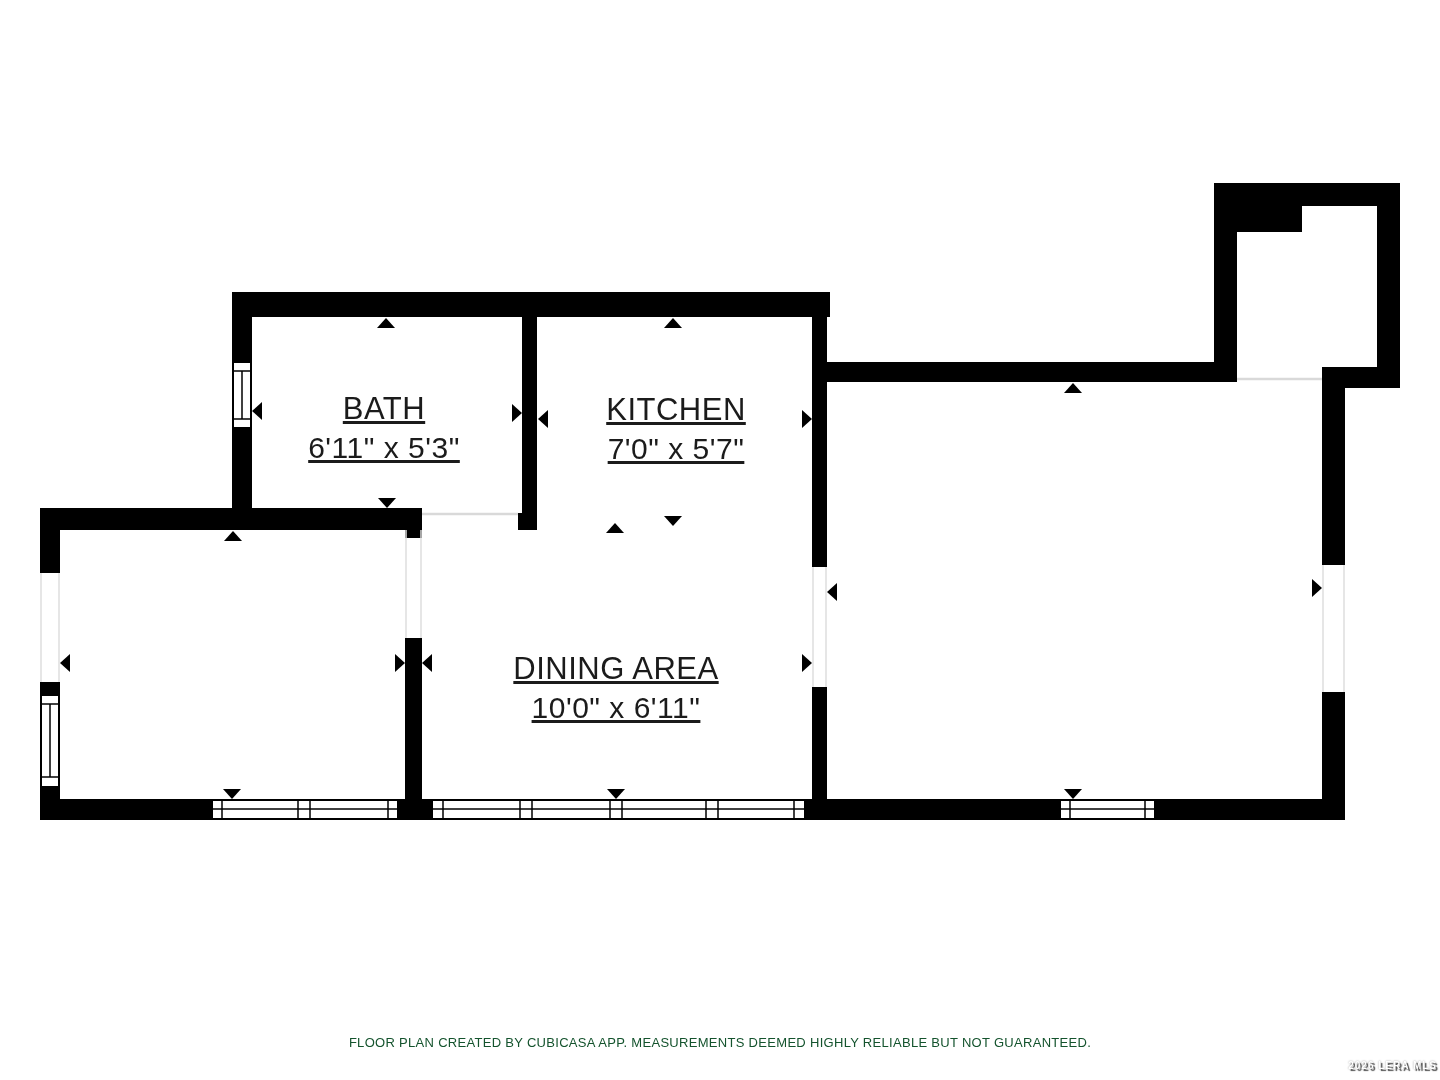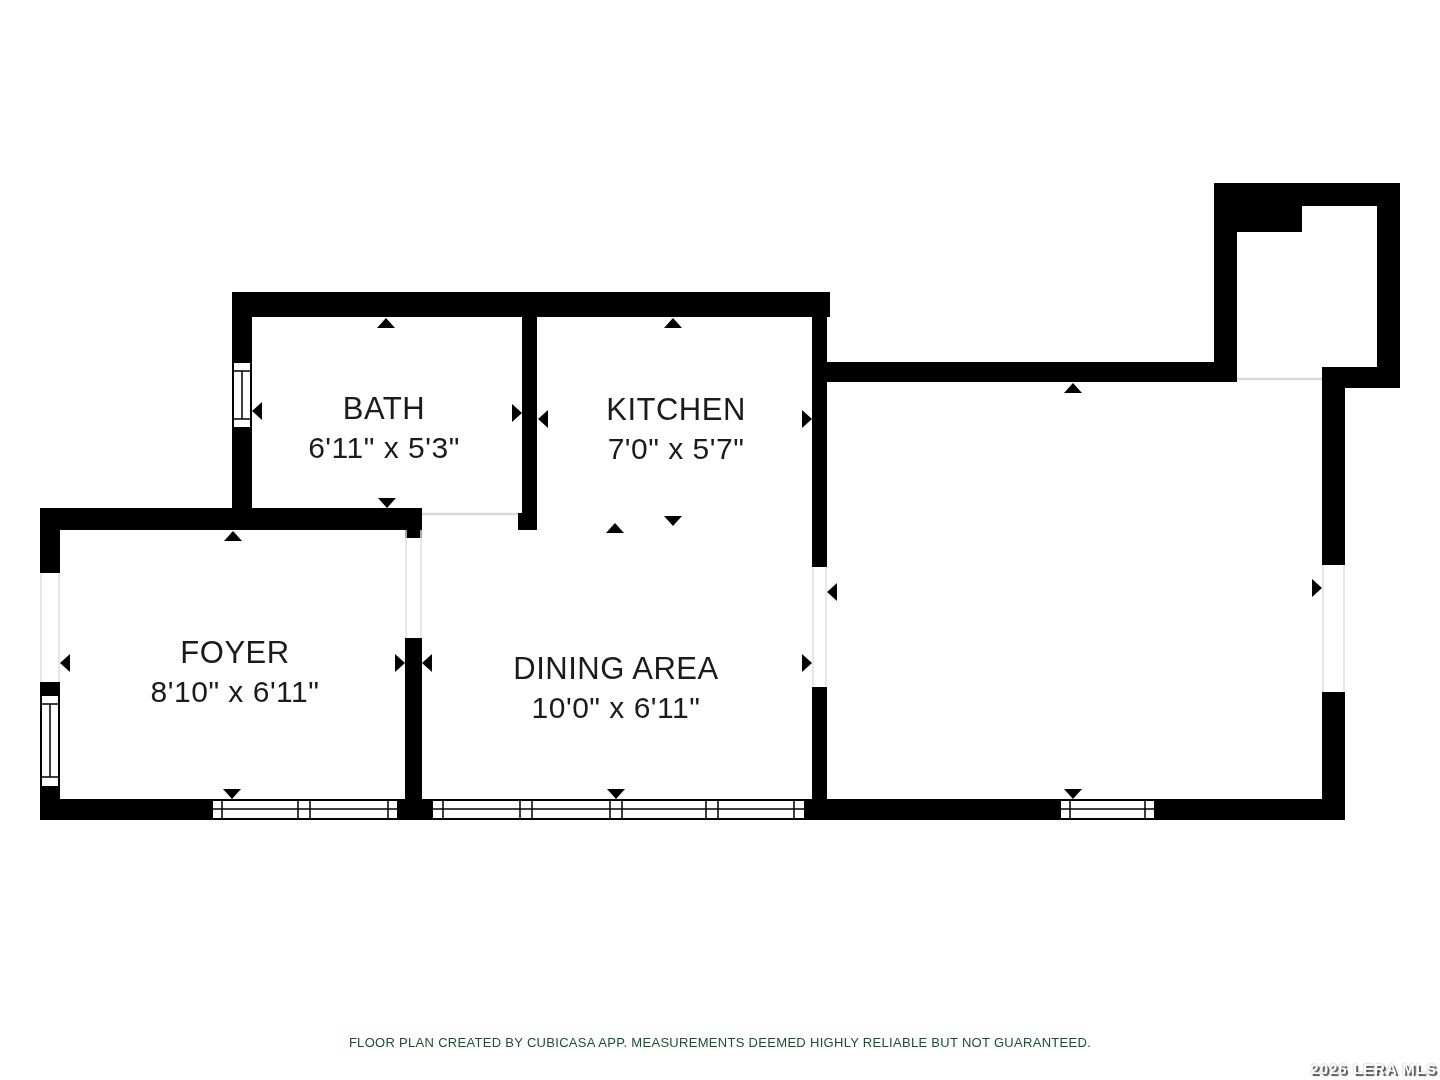--- a/index.html
+++ b/index.html
@@ -11,37 +11,38 @@
     background: #ffffff;
     font-family: "Liberation Sans", "DejaVu Sans", sans-serif;
   }
   svg.plan { position: absolute; left: 0; top: 0; }
   .room-label {
     position: absolute;
     transform: translateX(-50%);
     text-align: center;
     color: #1b1b1b;
     white-space: nowrap;
+    text-decoration: underline;
   }
   .room-name { font-size: 31px; line-height: 34px; letter-spacing: 0.5px; }
   .room-dims { font-size: 30px; line-height: 33px; margin-top: 5px; letter-spacing: 0.5px; }
   .footer-disclaimer {
     position: absolute;
     left: 0; right: 0;
     top: 1035px;
     text-align: center;
     font-size: 13px;
     letter-spacing: 0.3px;
     color: #14532d;
   }
   .watermark {
     position: absolute;
     right: 3px;
     top: 1060px;
-    font-size: 15px;
+    font-size: 10px;
     font-weight: bold;
     letter-spacing: 1px;
     color: #ffffff;
     text-shadow: 2px 2px 1px #4d4d4d, 0 0 2px #9a9a9a;
   }
 </style>
 </head>
 <body>
 
 <div class="stage">
@@ -180,24 +181,20 @@
   <div class="room-label" style="left:384px; top:392px;">
     <div class="room-name">BATH</div>
     <div class="room-dims">6'11" x 5'3"</div>
   </div>
 
   <div class="room-label" style="left:676px; top:393px;">
     <div class="room-name">KITCHEN</div>
     <div class="room-dims">7'0" x 5'7"</div>
   </div>
 
-  <div class="room-label" style="left:235px; top:636px;">
-    <div class="room-name">FOYER</div>
-    <div class="room-dims">8'10" x 6'11"</div>
-  </div>
 
   <div class="room-label" style="left:616px; top:628px;margin-top:24px;">
     <div class="room-name">DINING AREA</div>
     <div class="room-dims">10'0" x 6'11"</div>
   </div>
 
 
   <div class="footer-disclaimer">FLOOR PLAN CREATED BY CUBICASA APP. MEASUREMENTS DEEMED HIGHLY RELIABLE BUT NOT GUARANTEED.</div>
 
   <div class="watermark">2026 LERA MLS</div>

